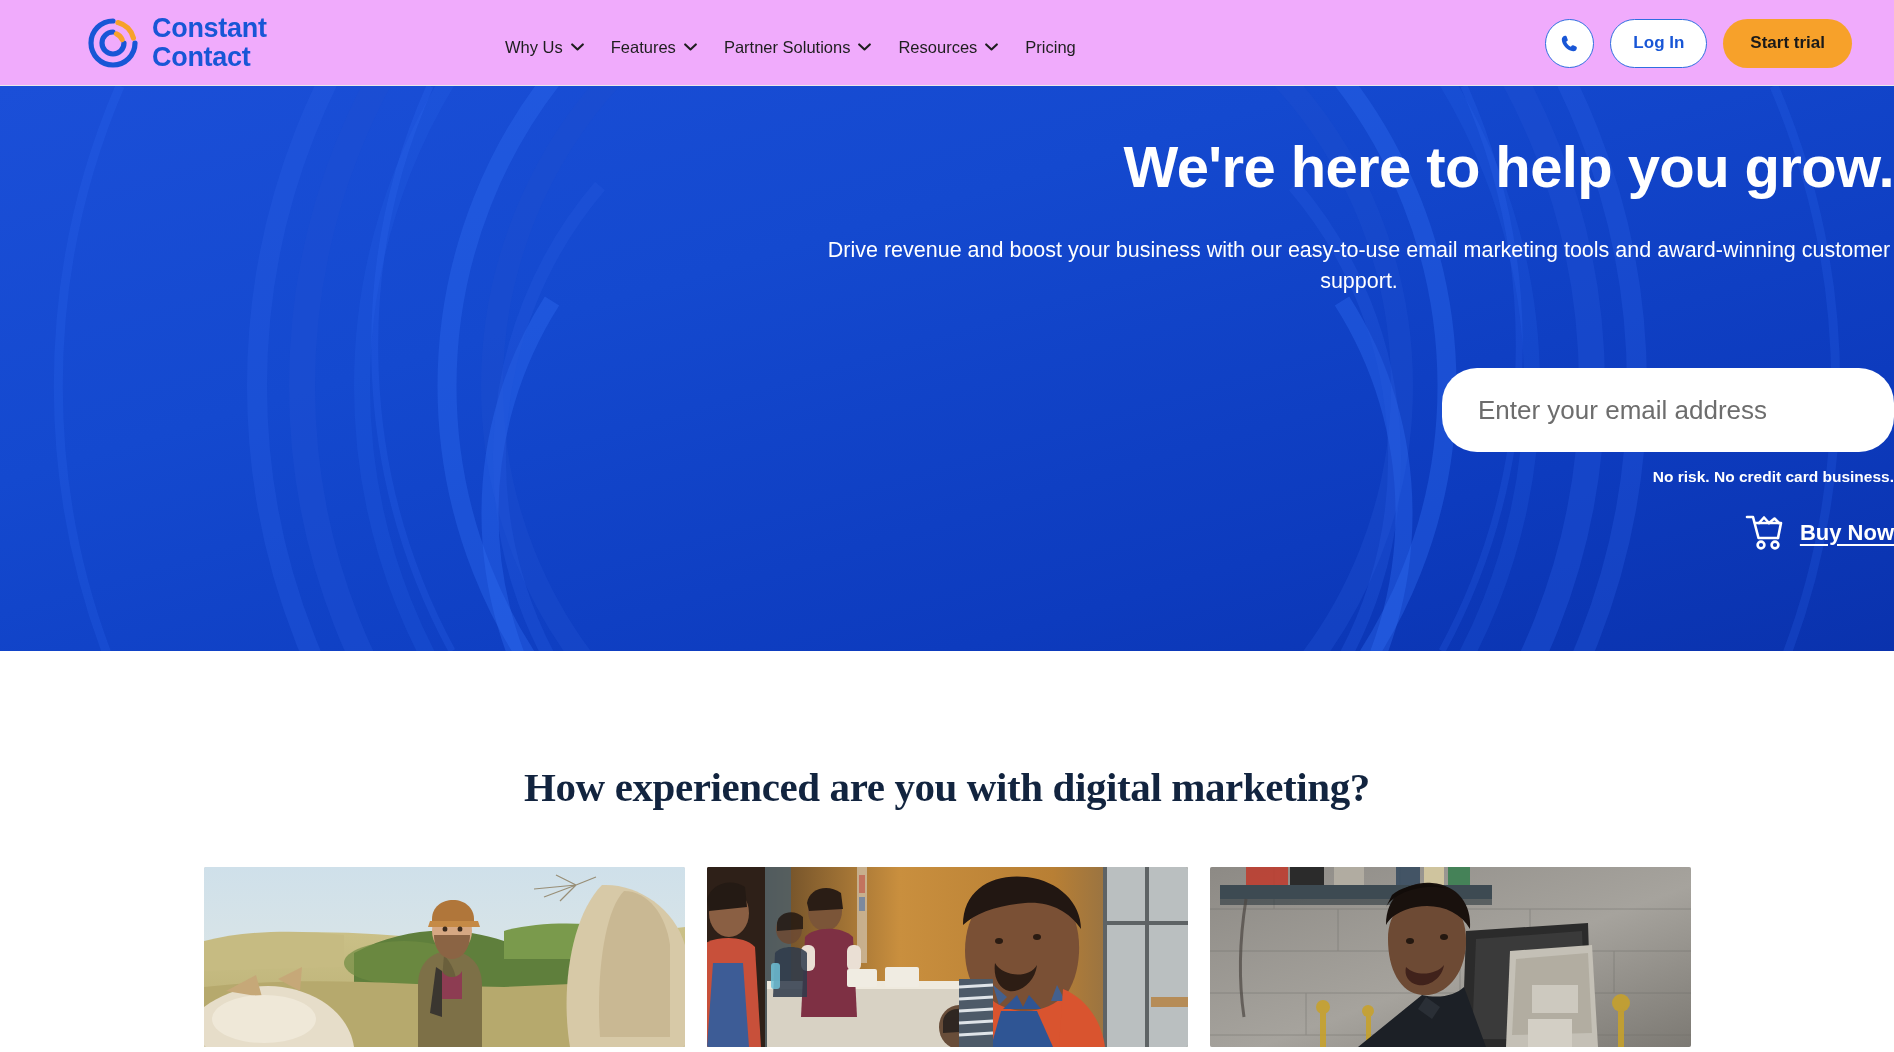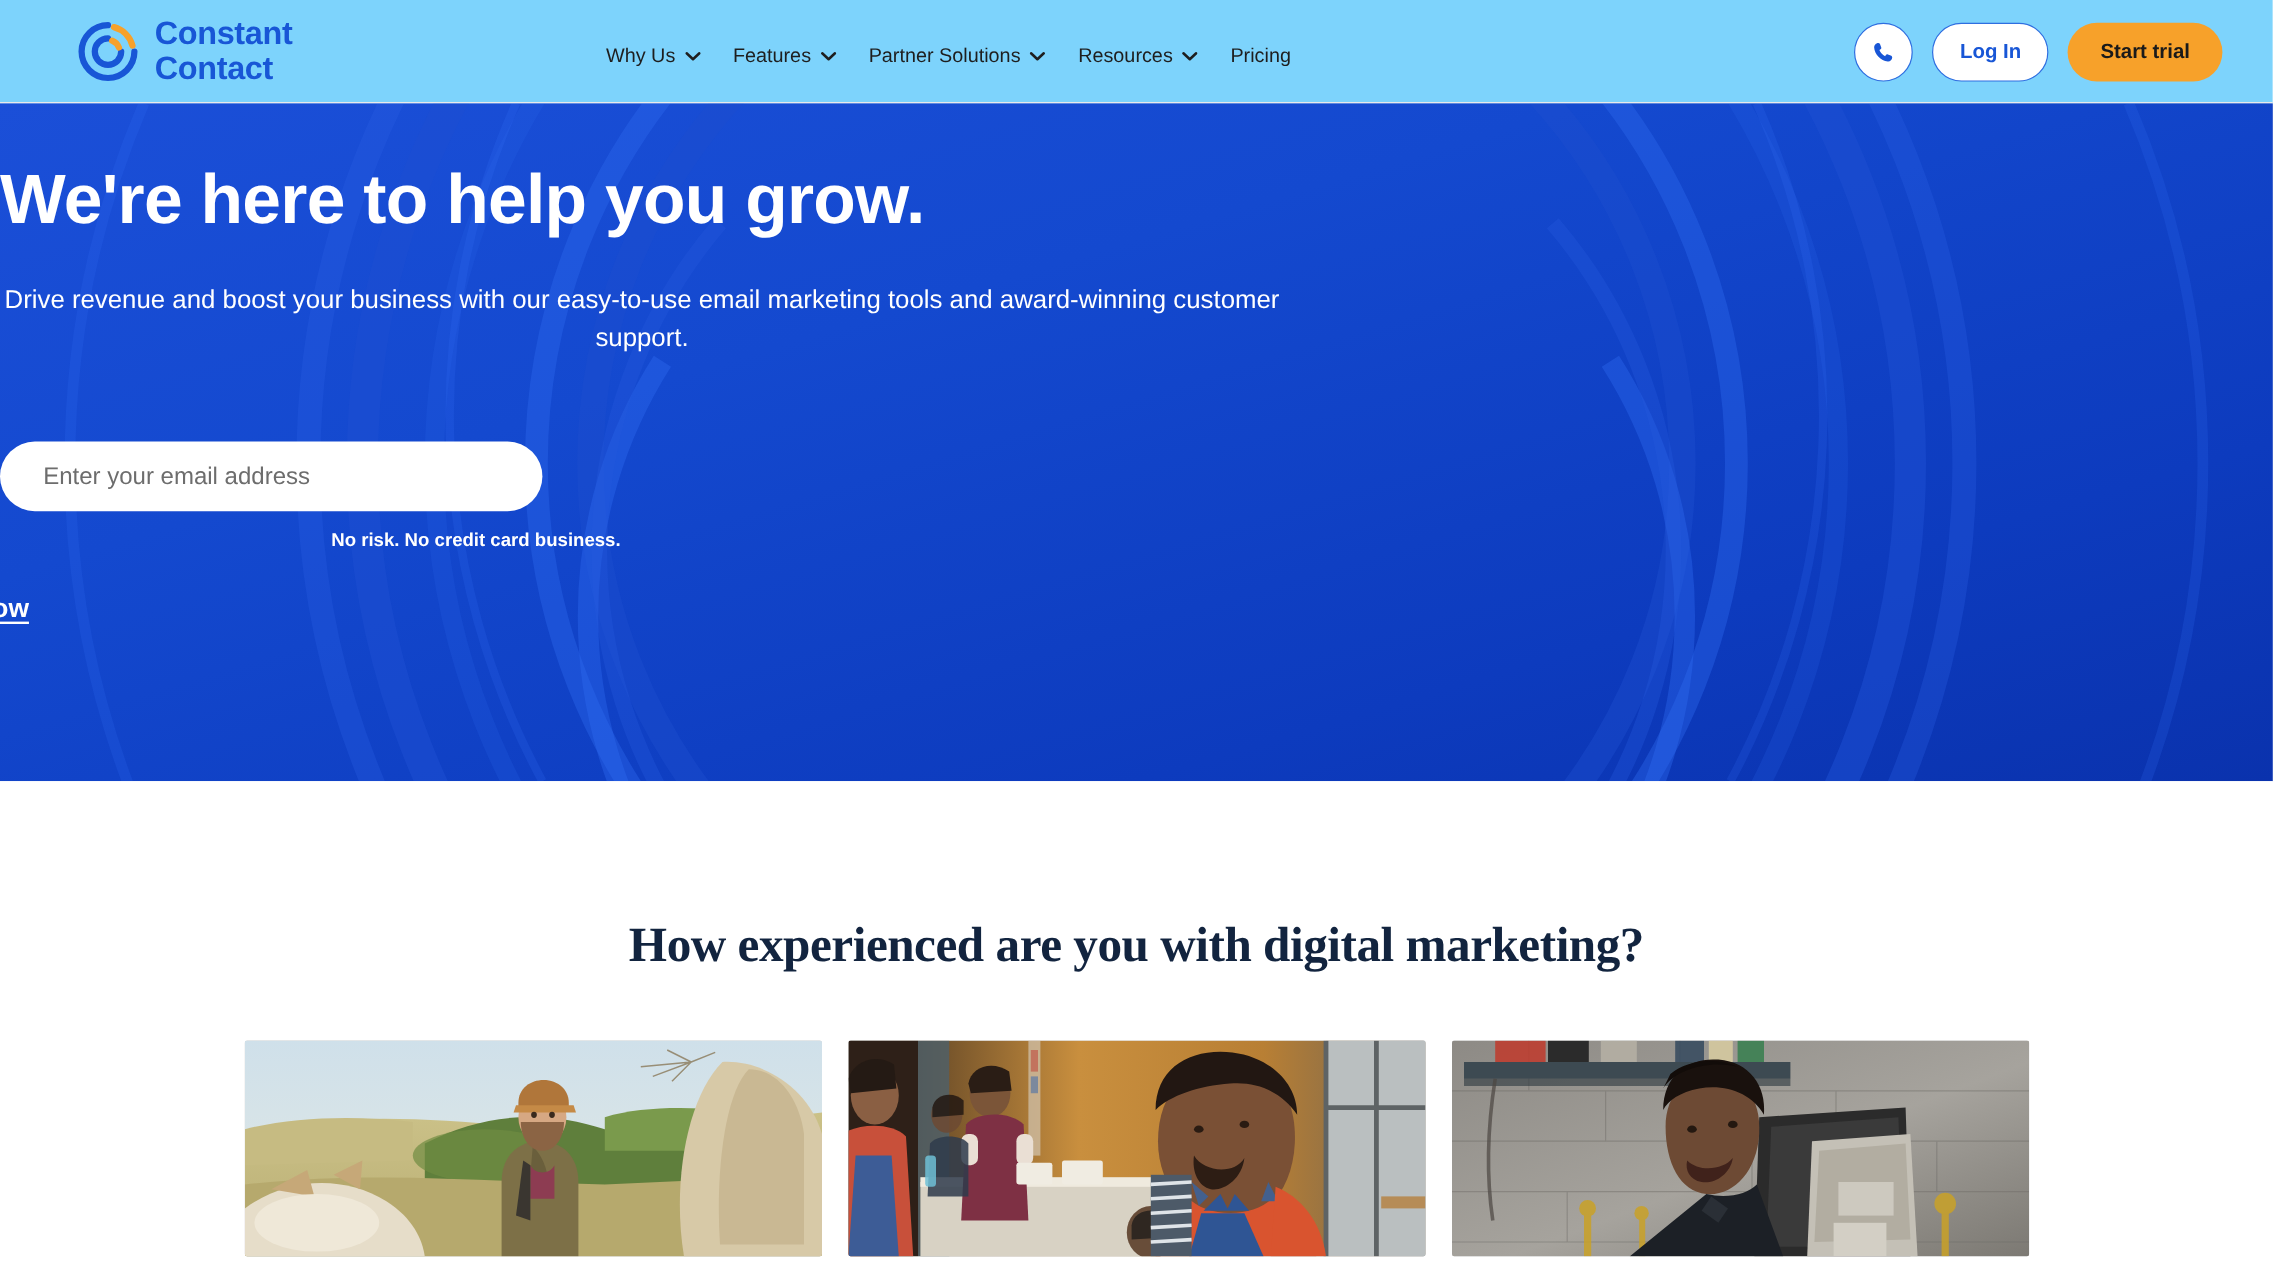--- a/index.html
+++ b/index.html
@@ -7,25 +7,26 @@
     width:1894px; height:1052px;
     font-family:"Liberation Sans", sans-serif;
     background:#ffffff;
     overflow:hidden;
   }
 
   
   .header {
     position:relative;
     height:86px;
-    background:#7dd3fc;
+    background:#f0abfc;
     display:flex;
     align-items:center;
     border-bottom:1px solid #eaeaea;
     z-index:10;
+    padding-left:23px;
   }
   .logo-wrap {
     display:flex; align-items:center;
     margin-left:62px;
     gap:11px;
   }
   .logo-mark { width:56px; height:56px; flex:none; display:block; }
   .logo-text {
     font-size:27px;
     line-height:1.06;
@@ -96,21 +97,21 @@
     overflow:hidden;
     background:linear-gradient(105deg,#1b4fd8 0%,#1a4bd4 22%,#0f3fc4 62%,#0b36b4 100%);
   }
   .hero-bg { position:absolute; inset:0; width:100%; height:100%; }
   .hero-inner {
     position:relative;
     z-index:2;
     height:100%;
     display:flex;
     flex-direction:column;
-    align-items:flex-start;
+    align-items:flex-end;
   }
   .hero-title {
     margin-top:47px;
     font-size:58px;
     font-weight:bold;
     color:#ffffff;
     letter-spacing:-0.6px;
     text-align:center;
   }
   .hero-sub {
@@ -121,26 +122,26 @@
     color:#ffffff;
     text-align:center;
   }
   .signup-row {
     margin-top:72px;
     display:flex;
     align-items:center;
     gap:10px;
   }
   .email-input {
-    width:452px; height:58px;
+    width:452px; height:84px;
     border-radius:35px;
     border:none;
     background:#fff;
     padding:0 36px;
-    font-size:20px;
+    font-size:26px;
     font-family:"Liberation Sans", sans-serif;
     color:#333;
     outline:none;
   }
   .email-input::placeholder { color:#6d6d6d; }
   .signup-btn {
     width:337px; height:70px;
     border-radius:35px;
     border:none;
     background:#f7a12a;

